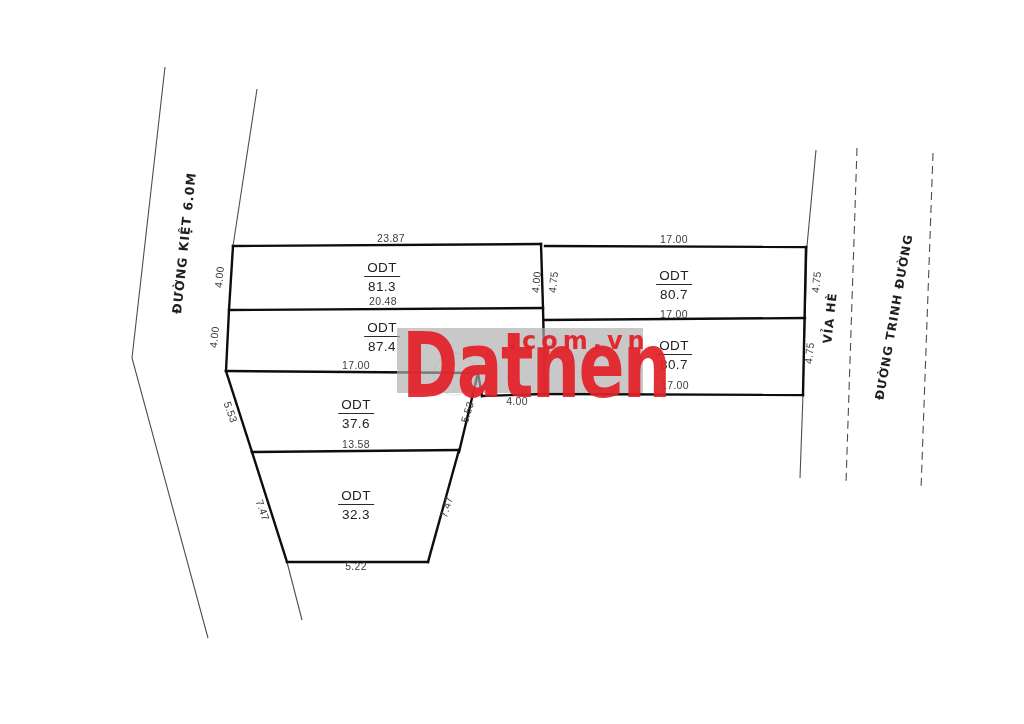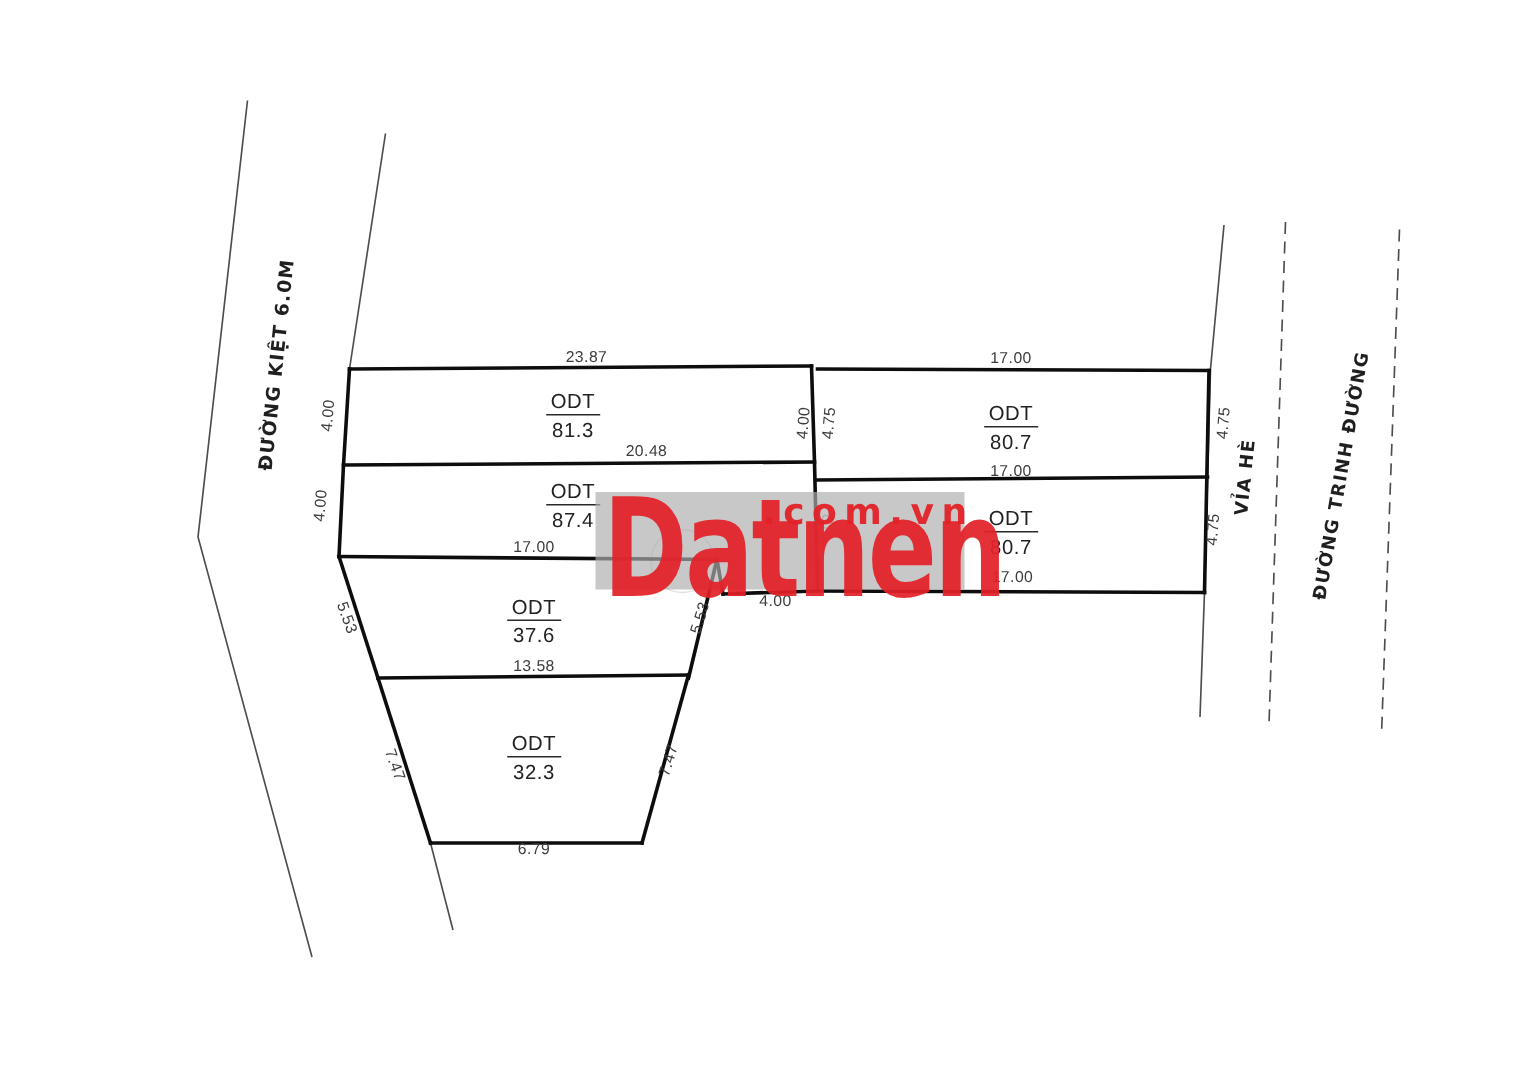--- a/index.html
+++ b/index.html
@@ -109,38 +109,38 @@
     <div class="num">80.7</div>
   </div>
   <div class="plot-label" style="left:674px;top:355px;">
     <span class="odt">ODT</span>
     <div class="num">80.7</div>
   </div>
 
   <div class="lbl" style="left:391px;top:238px;">23.87</div>
   <div class="lbl" style="left:674px;top:239px;">17.00</div>
   <div class="lbl" style="left:219px;top:277px;transform:translate(-50%,-50%) rotate(-85deg);">4.00</div>
-  <div class="lbl" style="left:383px;top:301px;margin-left:48px;">20.48</div>
+  <div class="lbl" style="left:383px;top:301px;">20.48</div>
   <div class="lbl" style="left:536px;top:282px;transform:translate(-50%,-50%) rotate(-85deg);">4.00</div>
   <div class="lbl" style="left:553px;top:282px;transform:translate(-50%,-50%) rotate(-85deg);">4.75</div>
   <div class="lbl" style="left:816px;top:282px;transform:translate(-50%,-50%) rotate(-85deg);">4.75</div>
   <div class="lbl" style="left:214px;top:337px;transform:translate(-50%,-50%) rotate(-85deg);">4.00</div>
   <div class="lbl" style="left:356px;top:365px;">17.00</div>
   <div class="lbl" style="left:674px;top:314px;">17.00</div>
   <div class="lbl faint" style="left:489px;top:381px;transform:translate(-50%,-50%) rotate(-80deg);">1.60</div>
   <div class="lbl faint" style="left:549px;top:353px;transform:translate(-50%,-50%) rotate(-85deg);">4.75</div>
   <div class="lbl" style="left:809px;top:353px;transform:translate(-50%,-50%) rotate(-85deg);">4.75</div>
   <div class="lbl" style="left:675px;top:385px;">17.00</div>
   <div class="lbl" style="left:517px;top:401px;">4.00</div>
   <div class="lbl" style="left:231px;top:412px;transform:translate(-50%,-50%) rotate(70deg);">5.53</div>
   <div class="lbl" style="left:467px;top:412px;transform:translate(-50%,-50%) rotate(-73deg);">5.53</div>
   <div class="lbl" style="left:356px;top:444px;text-align:right;">13.58</div>
   <div class="lbl" style="left:263px;top:510px;transform:translate(-50%,-50%) rotate(70deg);">7.47</div>
   <div class="lbl" style="left:446px;top:507px;transform:translate(-50%,-50%) rotate(-73deg);">7.47</div>
-  <div class="lbl" style="left:356px;top:566px;">6.79</div>
+  <div class="lbl" style="left:356px;top:566px;">5.22</div>
 
   <div class="wm-band"></div>
   <div class="wm-suffix">.com.vn</div>
   <div class="wm-brand">Datnen</div>
   <svg class="wm-building" width="30" height="32" viewBox="0 0 30 32">
     <g fill="#ffffff">
       <rect x="2" y="16" width="5" height="14"></rect>
       <rect x="9" y="8" width="6" height="22"></rect>
       <rect x="17" y="13" width="6" height="17"></rect>
       <rect x="11.5" y="2" width="1.4" height="6"></rect>

